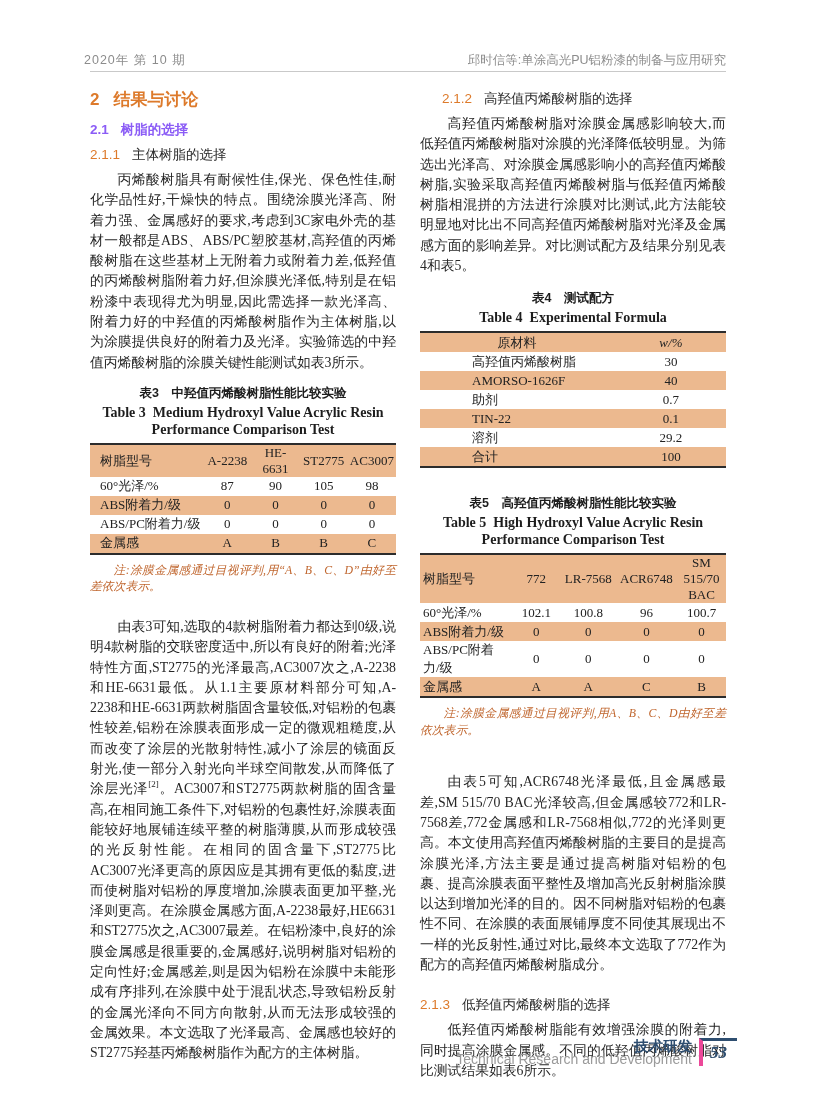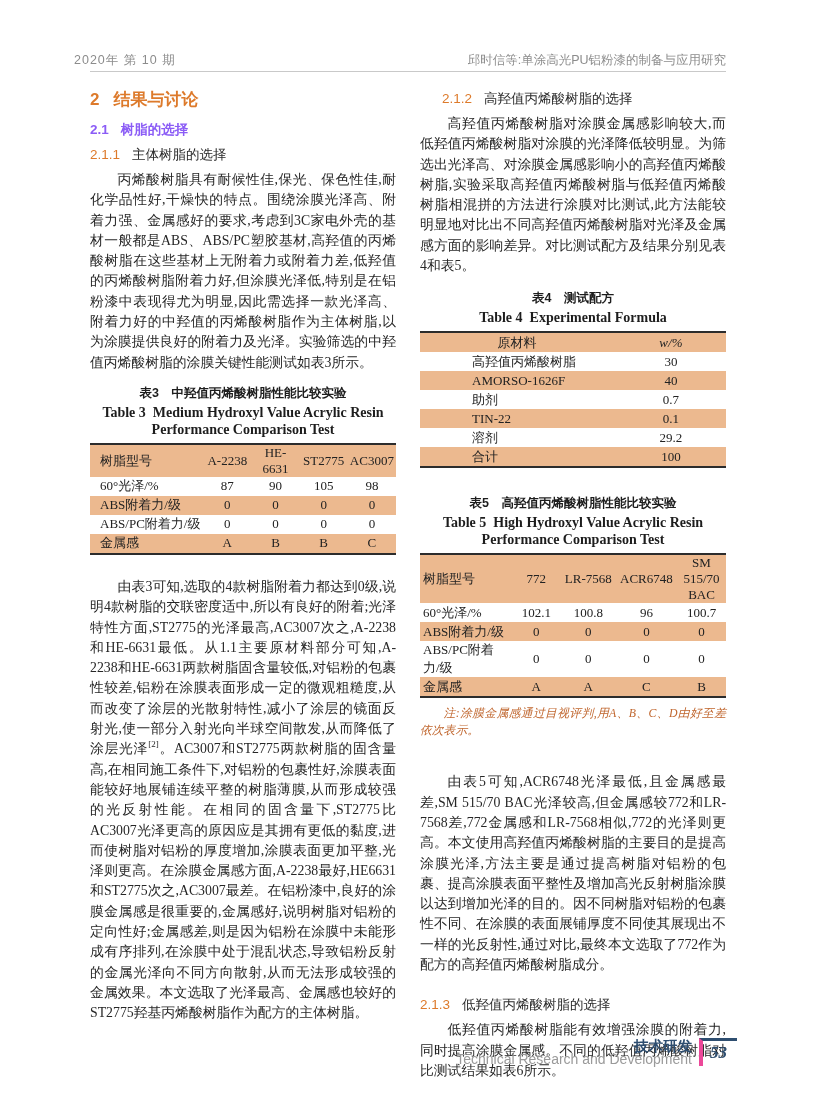--- a/index.html
+++ b/index.html
@@ -2,21 +2,21 @@
 <html><head>
 <meta charset="utf-8">
 <style>
   html,body { margin:0; padding:0; background:#e9e9e9; }
   .page {
     position:relative; width:816px; height:1099px; background:#ffffff;
     font-family:"Liberation Serif","DejaVu Serif",serif; color:#262626;
     overflow:hidden; margin:0 auto;
   }
   
-  .hdr-issue { position:absolute; left:74px; top:52px; font-size:12.5px; color:#8c8c8c;
+  .hdr-issue { position:absolute; left:84px; top:52px; font-size:12.5px; color:#8c8c8c;
     font-family:"Liberation Sans","DejaVu Sans",sans-serif; letter-spacing:1px; }
   .hdr-title { position:absolute; right:90px; top:52px; font-size:12.5px; color:#8c8c8c;
     font-family:"Liberation Sans","DejaVu Sans",sans-serif; }
   .hdr-rule { position:absolute; left:90px; top:71px; width:636px; height:1px; background:#c9c9c9; }
   
   .col { position:absolute; top:84px; width:306px; }
   .col-left  { left:90px; }
   .col-right { left:420px; }
   
   .h1 { font-family:"Liberation Sans","DejaVu Sans",sans-serif; font-weight:bold;
@@ -137,20 +137,21 @@
           </tr>
           <tr>
             <td>金属感</td>
             <td>A</td>
             <td>B</td>
             <td>B</td>
             <td>C</td>
           </tr>
         </tbody>
       </table>
+      <p class="tbl-note">注:涂膜金属感通过目视评判,用“A、B、C、D”由好至差依次表示。</p>
     </div>
 
     <div class="gap-md"></div>
 
     <p class="body-p">由表3可知,选取的4款树脂附着力都达到0级,说明4款树脂的交联密度适中,所以有良好的附着;光泽特性方面,ST2775的光泽最高,AC3007次之,A-2238和HE-6631最低。从1.1主要原材料部分可知,A-2238和HE-6631两款树脂固含量较低,对铝粉的包裹性较差,铝粉在涂膜表面形成一定的微观粗糙度,从而改变了涂层的光散射特性,减小了涂层的镜面反射光,使一部分入射光向半球空间散发,从而降低了涂层光泽<sup>[2]</sup>。AC3007和ST2775两款树脂的固含量高,在相同施工条件下,对铝粉的包裹性好,涂膜表面能较好地展铺连续平整的树脂薄膜,从而形成较强的光反射性能。在相同的固含量下,ST2775比AC3007光泽更高的原因应是其拥有更低的黏度,进而使树脂对铝粉的厚度增加,涂膜表面更加平整,光泽则更高。在涂膜金属感方面,A-2238最好,HE6631和ST2775次之,AC3007最差。在铝粉漆中,良好的涂膜金属感是很重要的,金属感好,说明树脂对铝粉的定向性好;金属感差,则是因为铝粉在涂膜中未能形成有序排列,在涂膜中处于混乱状态,导致铝粉反射的金属光泽向不同方向散射,从而无法形成较强的金属效果。本文选取了光泽最高、金属感也较好的ST2775羟基丙烯酸树脂作为配方的主体树脂。</p>
   </div>
 
   <div class="col col-right">
 
     <div class="h3" style="margin-top:6px;margin-left:22px;">

